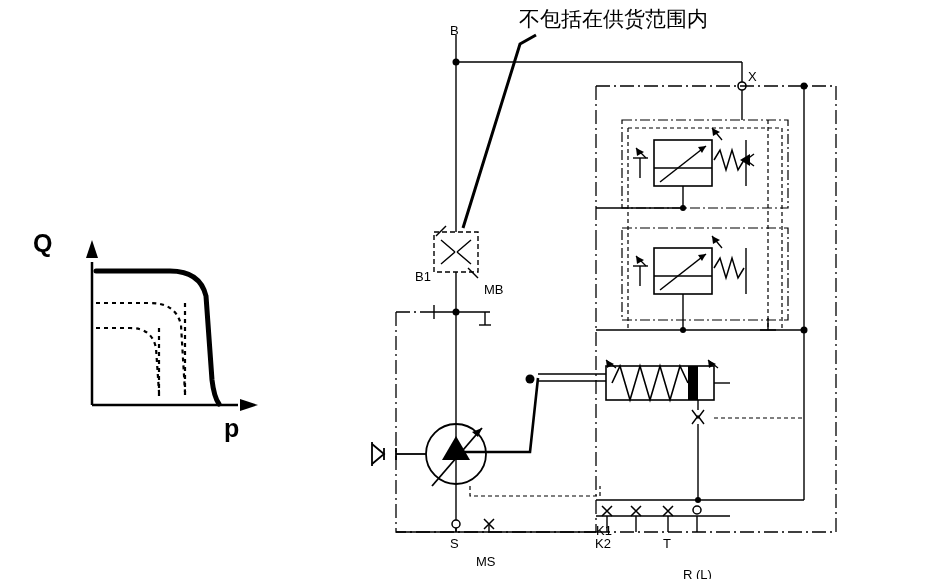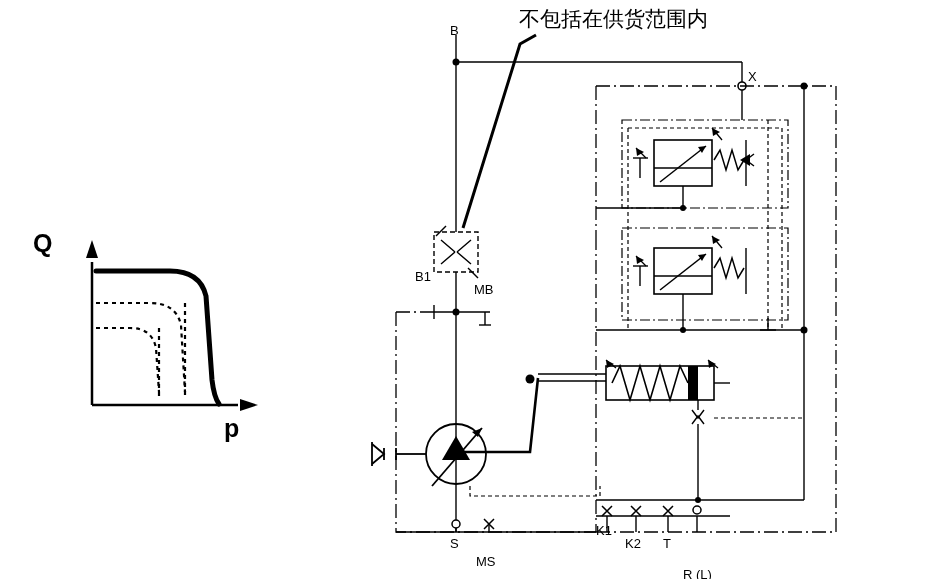--- a/index.html
+++ b/index.html
@@ -239,21 +239,21 @@
   </svg>
 
   <div class="lbl lbl-title" style="left:519px; top:8px;">不包括在供货范围内</div>
 
   <div class="lbl lbl-axis" style="left:33px; top:231px;">Q</div>
   <div class="lbl lbl-axis" style="left:224px; top:416px;">p</div>
 
   <div class="lbl lbl-small" style="left:450px; top:24px;">B</div>
   <div class="lbl lbl-small" style="left:748px; top:70px;">X</div>
   <div class="lbl lbl-small" style="left:415px; top:270px;">B1</div>
-  <div class="lbl lbl-small" style="left:474px; top:283px;">MB</div>
+  <div class="lbl lbl-small" style="left:484px; top:283px;">MB</div>
   <div class="lbl lbl-small" style="left:450px; top:537px;">S</div>
   <div class="lbl lbl-small" style="left:476px; top:555px;">MS</div>
   <div class="lbl lbl-small" style="left:596px; top:524px;">K1</div>
-  <div class="lbl lbl-small" style="left:625px; top:537px;">K2</div>
+  <div class="lbl lbl-small" style="left:595px; top:537px;">K2</div>
   <div class="lbl lbl-small" style="left:663px; top:537px;">T</div>
   <div class="lbl lbl-small" style="left:683px; top:568px;">R (L)</div>
 
 </div>
 
 </body></html>

